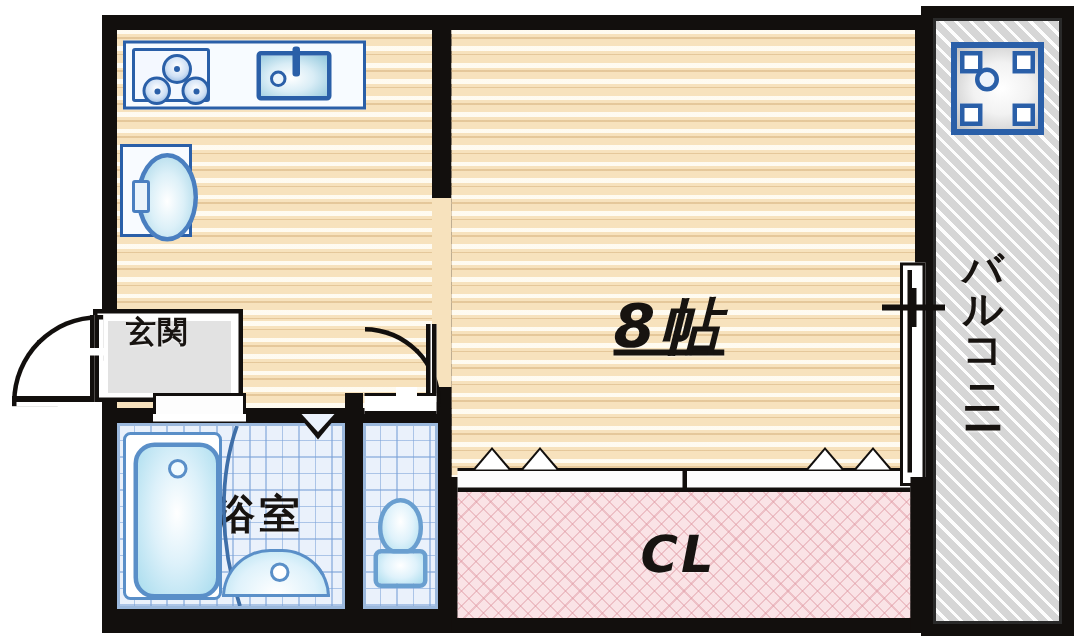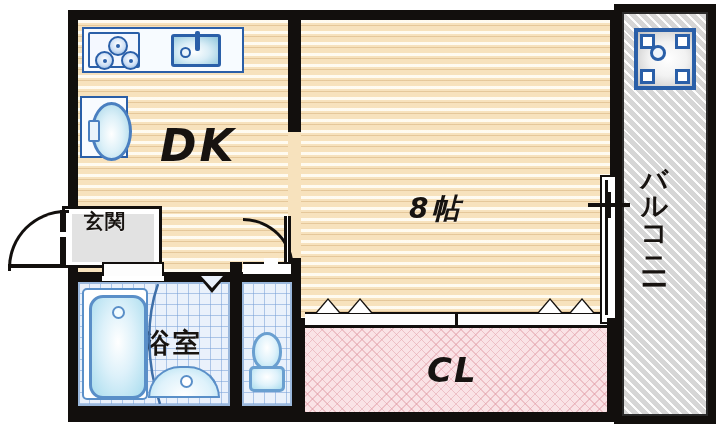--- a/index.html
+++ b/index.html
@@ -51,21 +51,21 @@
 
   
   .label{
     position:absolute;color:#171310;font-weight:bold;font-style:italic;
     font-family:"DejaVu Sans","Liberation Sans",sans-serif;
     white-space:nowrap;letter-spacing:2px;
     text-shadow:0 1px 0 rgba(255,255,255,.35);
   }
   .lbl-dk{font-size:44px;letter-spacing:3px;}
   .lbl-yoshitsu{font-size:40px;letter-spacing:6px;font-style:normal;}
-  .lbl-jo{font-size:28px;letter-spacing:3px;}
+  .lbl-jo{font-size:40px;letter-spacing:3px;text-decoration:underline;}
   .lbl-cl{font-size:34px;font-style:italic;}
   .lbl-wc{font-size:28px;}
   .lbl-yokushitsu{font-size:27px;letter-spacing:3px;font-style:normal;}
   .lbl-genkan{font-size:20px;letter-spacing:1px;font-style:normal;}
   .lbl-balcony{
     font-size:27px;font-style:normal;font-weight:bold;letter-spacing:0px;
     writing-mode:vertical-rl;text-orientation:upright;line-height:1.05;
   }
 
   
@@ -160,21 +160,20 @@
     <div class="wpan-corner" style="right:2px;bottom:2px;"></div>
     <div class="wpan-drain" style="left:12px;top:13px;"></div>
   </div>
 
   <div class="abs wall" style="left:68px;top:10px;width:552px;height:412px;"></div>
 
   <div class="abs wall" style="left:68px;top:262px;width:244px;height:160px;"></div>
 
   <div class="abs wood" style="left:78px;top:20px;width:210px;height:252px;"></div>
 
-  <div class="label lbl-dk" style="left:160px;top:120px;">DK</div>
 
   <div class="fx sinkbox" style="left:82px;top:27px;width:162px;height:46px;"></div>
 
   <div class="fx stove" style="left:88px;top:32px;width:52px;height:36px;">
     <div class="burner" style="left:18px;top:2px;width:16px;height:16px;"></div>
     <div class="burner" style="left:5px;top:17px;width:15px;height:15px;"></div>
     <div class="burner" style="left:31px;top:17px;width:15px;height:15px;"></div>
   </div>
 
   <div class="fx sinkbasin" style="left:171px;top:34px;width:50px;height:33px;">

